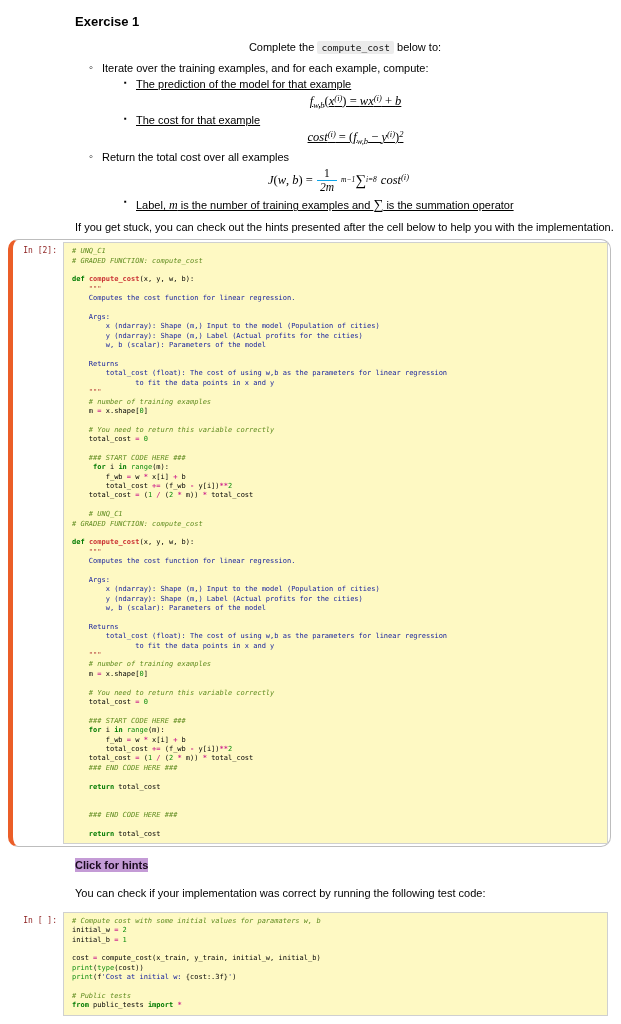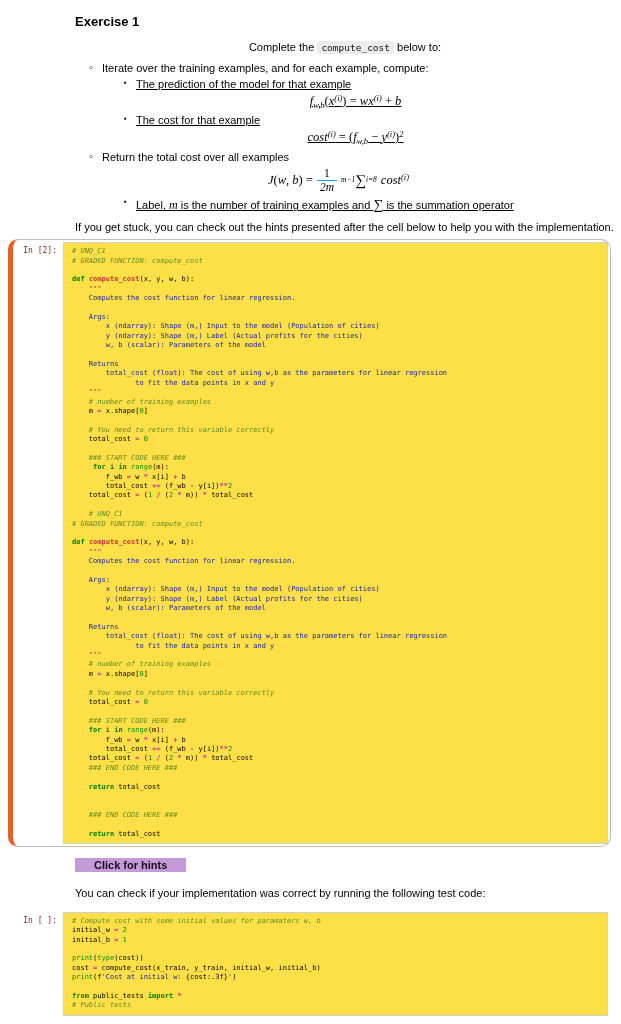--- a/index.html
+++ b/index.html
@@ -50,42 +50,42 @@
     border:1px solid #bdbdbd; border-left:5px solid #eb5e28;
     border-radius:10px; padding:2px; margin-bottom:8px;
   }
   .cellwrap.plain { padding:3px 3px 3px 3px; margin-left:12px; }
   .prompt {
     flex:none; width:48px; text-align:right; padding:4px 6px 0 0;
     font-family:"DejaVu Sans Mono", monospace; font-size:8px;
     color:#8b1d1d; white-space:nowrap;
   }
   .inputbox {
-    flex:1; background:#fde047; border:1px solid #cfd0d0;
+    flex:1; background:#fef9c3; border:1px solid #cfd0d0;
     padding:4px 4px 4px 8px;
     font-family:"DejaVu Sans Mono", monospace; font-size:7px; line-height:9.4px;
     overflow:hidden;
   }
   .code-line { white-space:pre; height:9.4px; }
   .code-line span { white-space:pre; }
   
   .tk-c { color:#5f8b1f; font-style:italic; }
   .tk-k { color:#007a00; font-weight:bold; }
   .tk-b { color:#0e8c0e; }
   .tk-d { color:#cb3335; font-weight:bold; }
   .tk-q { color:#b03030; }
   .tk-s { color:#18239e; }
   .tk-o { color:#cf2d8e; font-weight:bold; }
   .tk-m { color:#0d8c0d; }
   .tk-n { color:#000; }
   
   .hints { margin:2px 14px 10px 75px; }
   .hints-btn {
     display:inline-block; background:#c49bd6; color:#1a0a1f;
-    font-size:11px; font-weight:bold; padding:1px 19px; cursor:pointer;
+    font-size:11px; font-weight:bold; padding:1px 0; cursor:pointer;
   }
   .md2 { font-size:11px; margin:14px 14px 10px 75px; }
 </style>
 </head>
 <body>
 
 <div class="md md1">
   <h3 class="ex-title">Exercise 1</h3>
   <p class="intro"><span class="tk-md">Complete the </span><span class="tk-code">compute_cost</span><span class="tk-md"> below to:</span></p>
   <ul class="l1">
@@ -200,20 +200,20 @@
 
 <div class="md2">You can check if your implementation was correct by running the following test code:</div>
 
 <div class="cellwrap plain">
   <div class="prompt">In [ ]:</div>
   <div class="inputbox">
       <div class="code-line"><span class="tk-c"># Compute cost with some initial values for paramaters w, b</span></div>
       <div class="code-line"><span class="tk-n">initial_w </span><span class="tk-o">=</span><span class="tk-n"> </span><span class="tk-m">2</span></div>
       <div class="code-line"><span class="tk-n">initial_b </span><span class="tk-o">=</span><span class="tk-n"> </span><span class="tk-m">1</span></div>
       <div class="code-line">&nbsp;</div>
+      <div class="code-line"><span class="tk-n">cost </span><span class="tk-o">=</span><span class="tk-n"> compute_cost(x_train, y_train, initial_w, initial_b)</span></div>
       <div class="code-line"><span class="tk-b">print</span><span class="tk-n">(</span><span class="tk-b">type</span><span class="tk-n">(cost))</span></div>
-      <div class="code-line"><span class="tk-n">cost </span><span class="tk-o">=</span><span class="tk-n"> compute_cost(x_train, y_train, initial_w, initial_b)</span></div>
       <div class="code-line"><span class="tk-b">print</span><span class="tk-n">(f</span><span class="tk-s">'Cost at initial w: </span><span class="tk-n">{cost:.3f}</span><span class="tk-s">'</span><span class="tk-n">)</span></div>
       <div class="code-line">&nbsp;</div>
+      <div class="code-line"><span class="tk-c"># Public tests</span></div>
       <div class="code-line"><span class="tk-k">from</span><span class="tk-n"> public_tests </span><span class="tk-k">import</span><span class="tk-n"> </span><span class="tk-o">*</span></div>
-      <div class="code-line"><span class="tk-c"># Public tests</span></div>
     </div>
 </div>
 
 </body></html>

